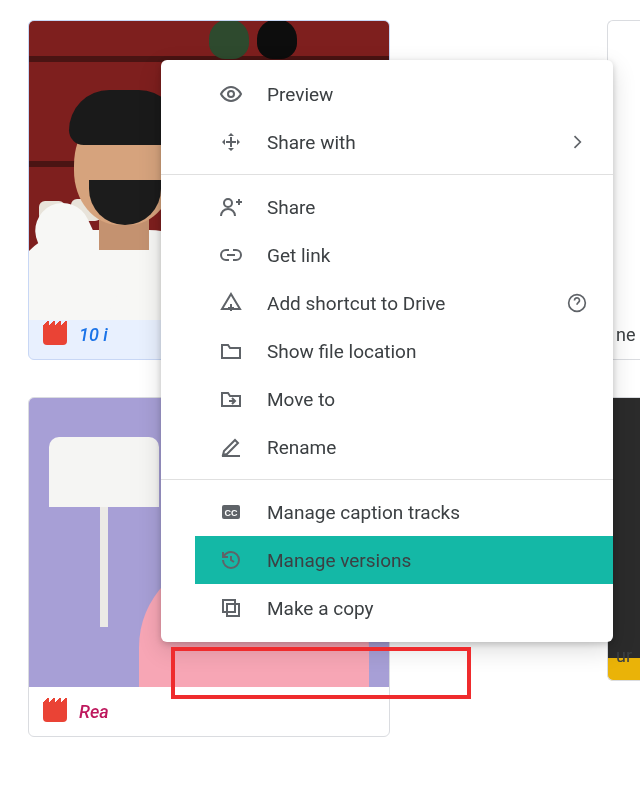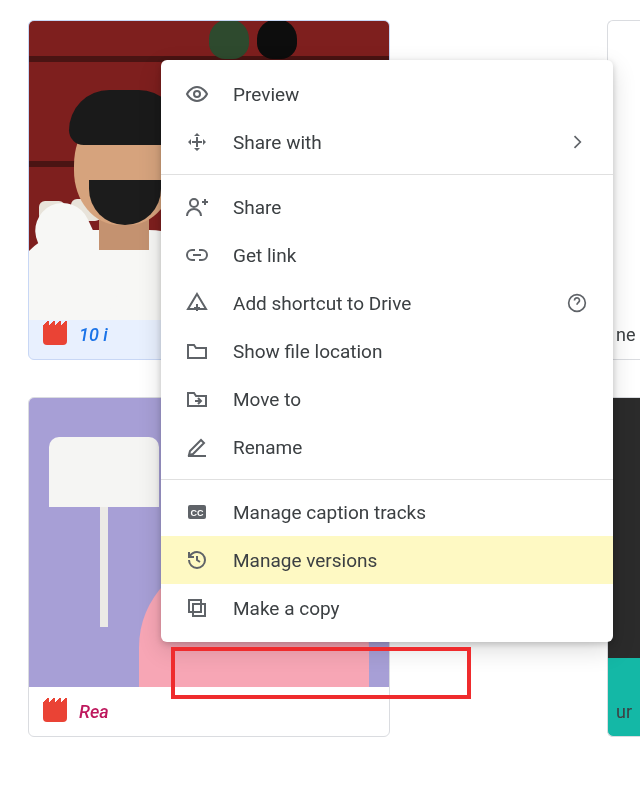--- a/index.html
+++ b/index.html
@@ -74,23 +74,23 @@
   #card2 .thumb .man2 .head2{position:absolute; bottom:150px; left:70px; width:115px; height:140px; background:#e0b08a; border-radius:50%;}
   #card2 .thumb .man2 .hair2{position:absolute; bottom:250px; left:65px; width:125px; height:55px; background:#1a1a1a; border-radius:60px 60px 10px 10px;}
 
   
   .peek {
     position:absolute; right:-1px; top:20px; width:34px; height:340px;
     border:1px solid #dadce0; border-right:none; border-radius:6px 0 0 6px;
     background:#fff;
   }
   .peek2 {
-    position:absolute; right:-1px; top:397px; width:34px; height:340px;
+    position:absolute; right:-1px; top:397px; width:34px; height:284px;
     border:1px solid #dadce0; border-right:none; border-radius:6px 0 0 6px;
-    background:#14b8a6; overflow:hidden;
+    background:#eab308; overflow:hidden;
   }
   .peek2 .dark{position:absolute; top:0; left:0; right:0; height:260px; background:#2b2b2b;}
   .peek .text, .peek2 .text{
     position:absolute; bottom:14px; left:8px;
     font-size:18px; color:#3c4043; white-space:nowrap;
   }
 
   
   .menu {
     position: absolute;
@@ -103,22 +103,23 @@
   }
   .menu-item {
     display: flex;
     align-items: center;
     height: 48px;
     padding: 0 24px 0 24px;
     gap: 24px;
     cursor: pointer;
     font-size: 19px;
     color: #3c4043;
-  }
-  .menu-item.highlighted { background: #fef9c3; }
+    margin-left: 34px;
+  }
+  .menu-item.highlighted { background: #14b8a6; }
   .menu-item .icon-slot {
     width: 24px; height: 24px;
     display:flex; align-items:center; justify-content:center;
     color:#5f6368;
     flex: 0 0 24px;
     text-align: right;
   }
   .menu-item .icon-slot svg { width:24px; height:24px; fill:none; stroke:#5f6368; stroke-width:2; }
   .menu-item .icon-slot svg .f { fill:#5f6368; stroke:none; }
   .menu-item .label { flex: 1; }

